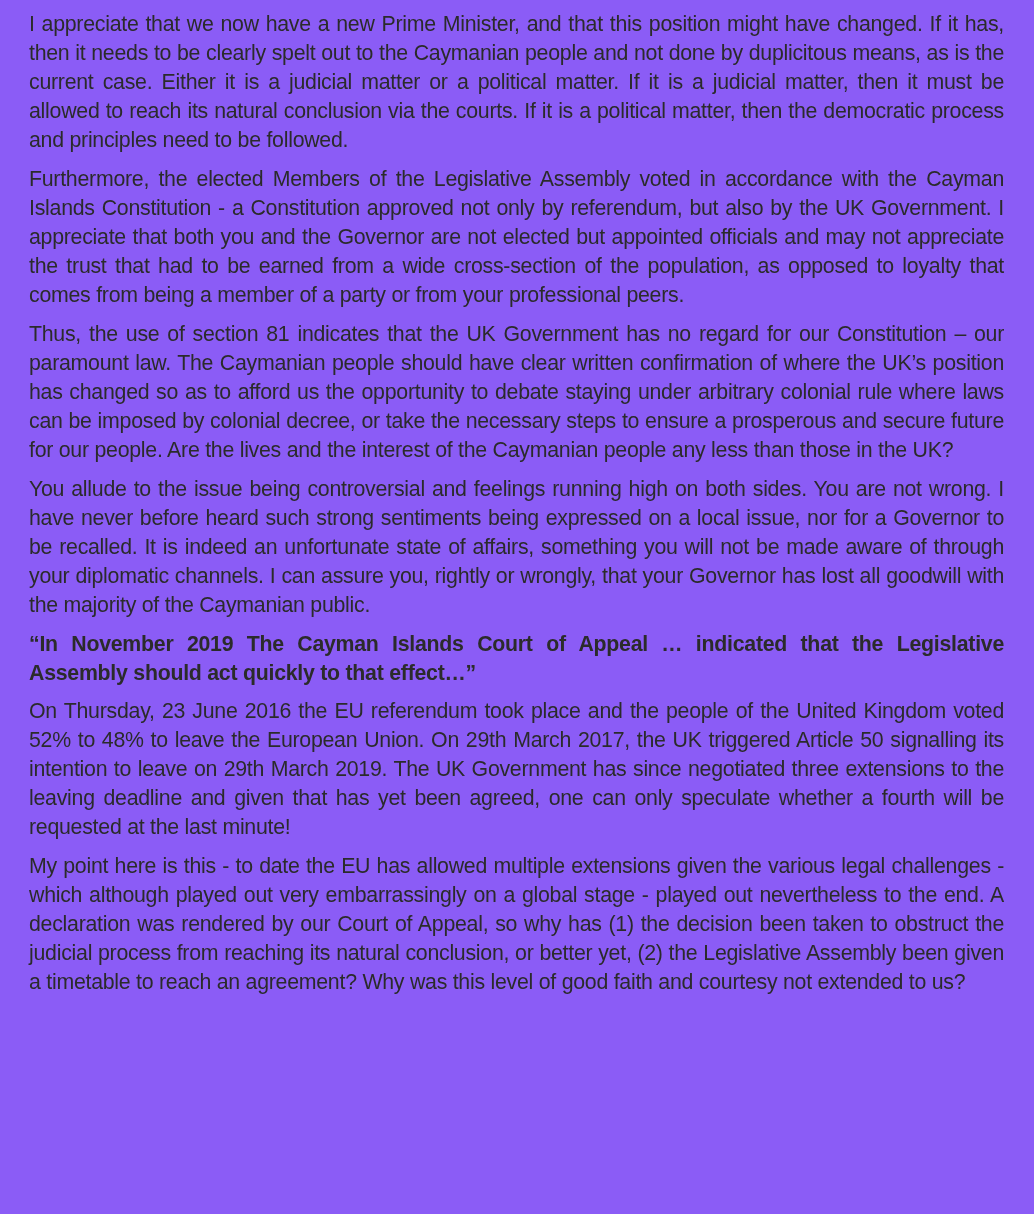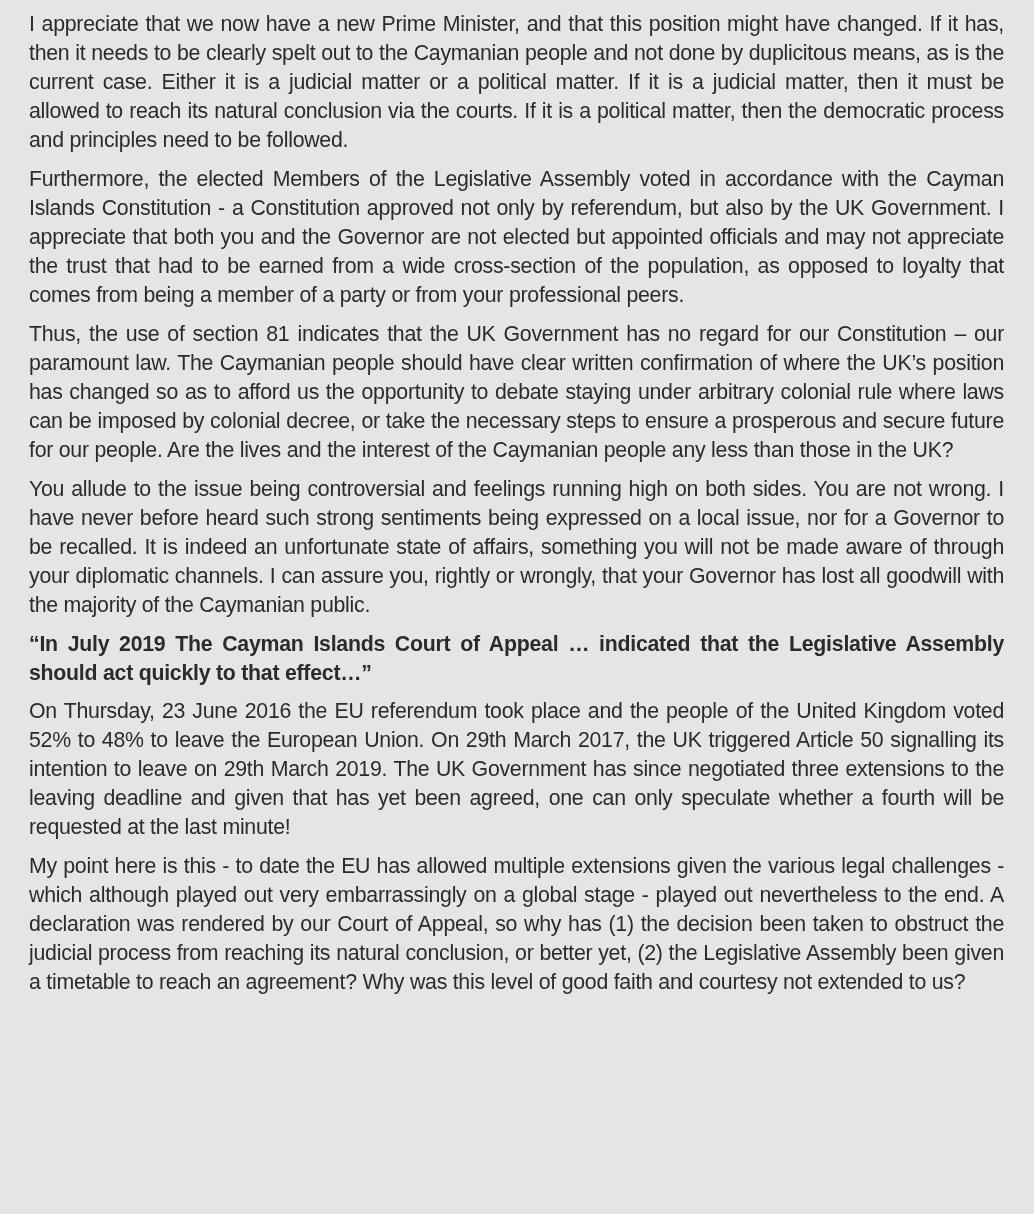--- a/index.html
+++ b/index.html
@@ -9,21 +9,21 @@
     }
     body {
       width: 1034px;
       height: 1214px;
       overflow: hidden;
     }
     .page {
       position: relative;
       width: 1034px;
       height: 1214px;
-      background: #e5e5e5;
+      background: #8b5cf6;
       box-sizing: border-box;
       padding: 10px 30px 7px 29px;
       color: #2b2b2b;
       font-family: "Liberation Sans", sans-serif;
       font-size: 21.3px;
       line-height: 29px;
       letter-spacing: -0.25px;
     }
     .para {
       margin: 0 0 10px 0;
@@ -37,16 +37,16 @@
     }
   </style>
 </head>
 <body>
 
 <div class="page">
   <p class="para">I appreciate that we now have a new Prime Minister, and that this position might have changed. If it has, then it needs to be clearly spelt out to the Caymanian people and not done by duplicitous means, as is the current case.  Either it is a judicial matter or a political matter. If it is a judicial matter, then it must be allowed to reach its natural conclusion via the courts. If it is a political matter, then the democratic process and principles need to be followed.</p>
   <p class="para">Furthermore, the elected Members of the Legislative Assembly voted in accordance with the Cayman Islands Constitution - a Constitution approved not only by referendum, but also by the UK Government.   I appreciate that both you and the Governor are not elected but appointed officials and may not appreciate the trust that had to be earned from a wide cross-section of the population, as opposed to loyalty that comes from being a member of a party or from your professional peers.</p>
   <p class="para">Thus, the use of section 81 indicates that the UK Government has no regard for our Constitution – our paramount law.   The Caymanian people should have clear written confirmation of where the UK’s position has changed so as to afford us the opportunity to debate staying under arbitrary colonial rule where laws can  be imposed by colonial decree, or take the necessary steps to ensure a prosperous and secure future for our people. Are the lives and the interest of the Caymanian people any less than those in the UK?</p>
   <p class="para">You allude to the issue being controversial and feelings running high on both sides. You are not wrong. I have never before heard such strong sentiments being expressed on a local issue, nor for a Governor to be recalled. It is indeed an unfortunate state of affairs, something you will not be made aware of through your diplomatic channels. I can assure you, rightly or wrongly, that your Governor has lost all goodwill with the majority of the Caymanian public.</p>
-  <p class="para quote">“In July 2019 The Cayman Islands Court of Appeal …  indicated that the Legislative Assembly should act quickly to that effect…”</p>
+  <p class="para quote">“In November 2019 The Cayman Islands Court of Appeal …  indicated that the Legislative Assembly should act quickly to that effect…”</p>
   <p class="para">On Thursday, 23 June 2016 the EU referendum took place and the people of the United Kingdom voted 52% to 48% to leave the European Union.  On 29th March 2017, the UK triggered Article 50 signalling its intention to leave on 29th March 2019.  The UK Government has since negotiated three extensions to the leaving deadline and given that has yet been agreed, one can only speculate whether a fourth will be requested at the last minute!</p>
   <p class="para">My point here is this - to date the EU has allowed multiple extensions given the various legal challenges - which although played out very embarrassingly on a global stage - played out nevertheless to the end.  A declaration was rendered by our Court of Appeal, so why has (1) the decision been taken to obstruct the judicial process from reaching its natural conclusion, or better yet, (2) the Legislative Assembly been given a timetable to reach an agreement? Why was this level of good faith and courtesy not extended to us?</p>
 </div>
 
 </body></html>

